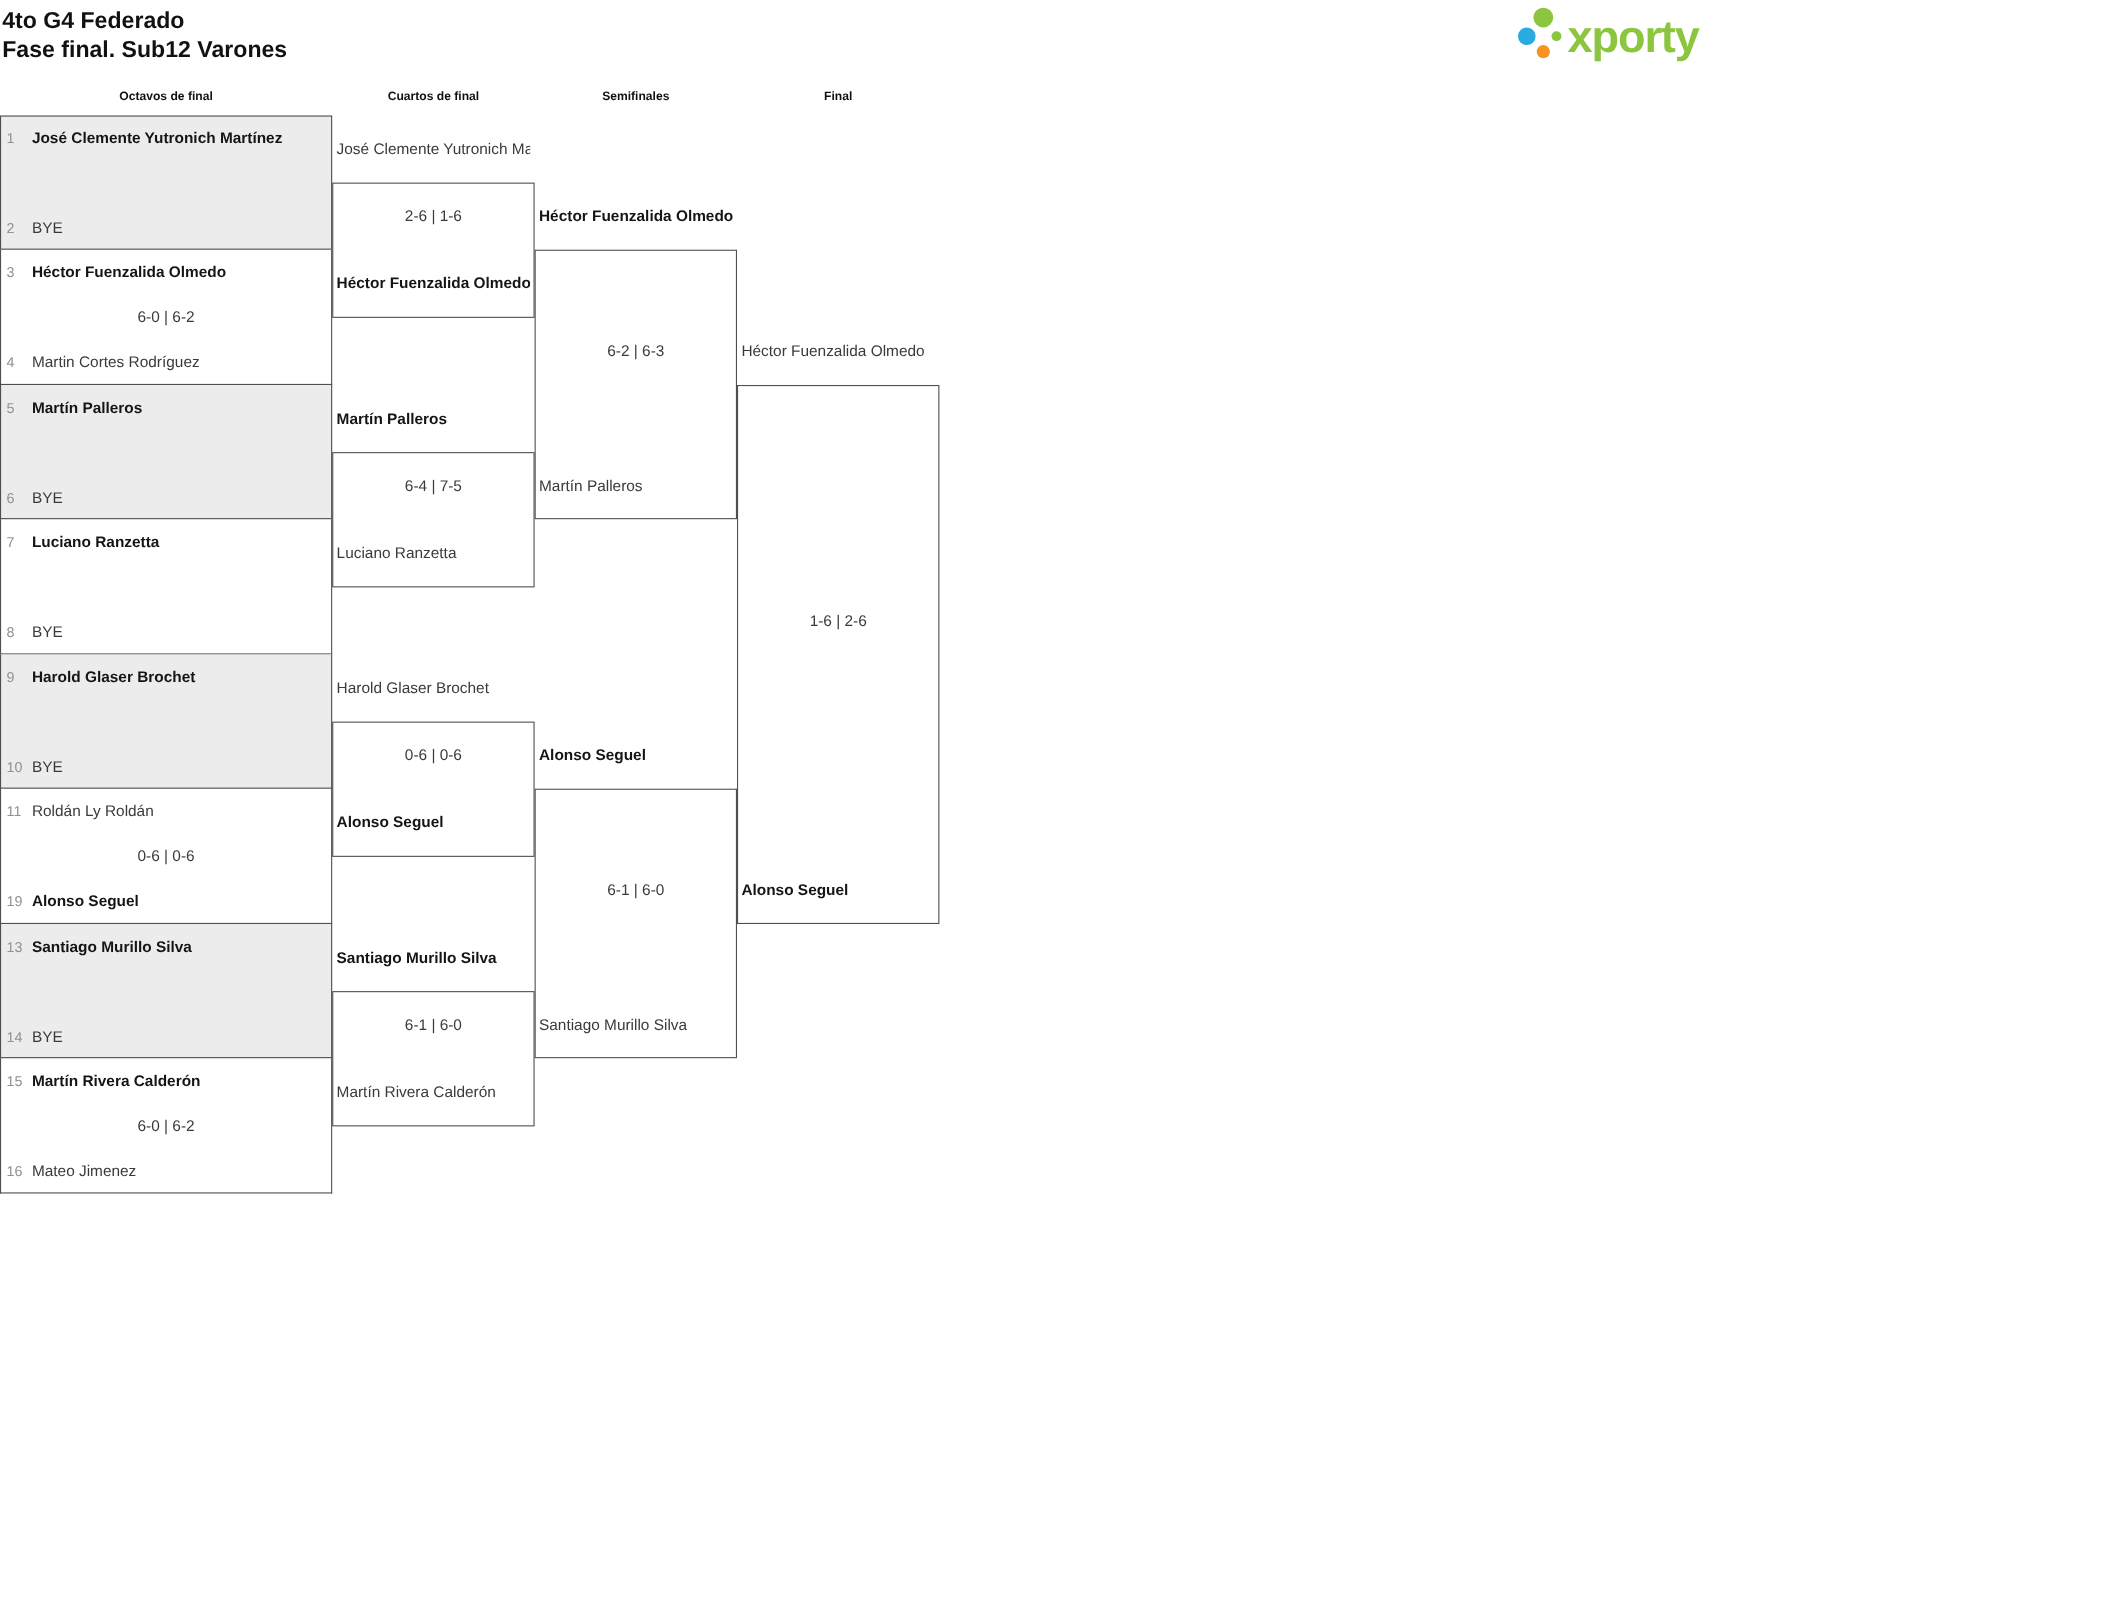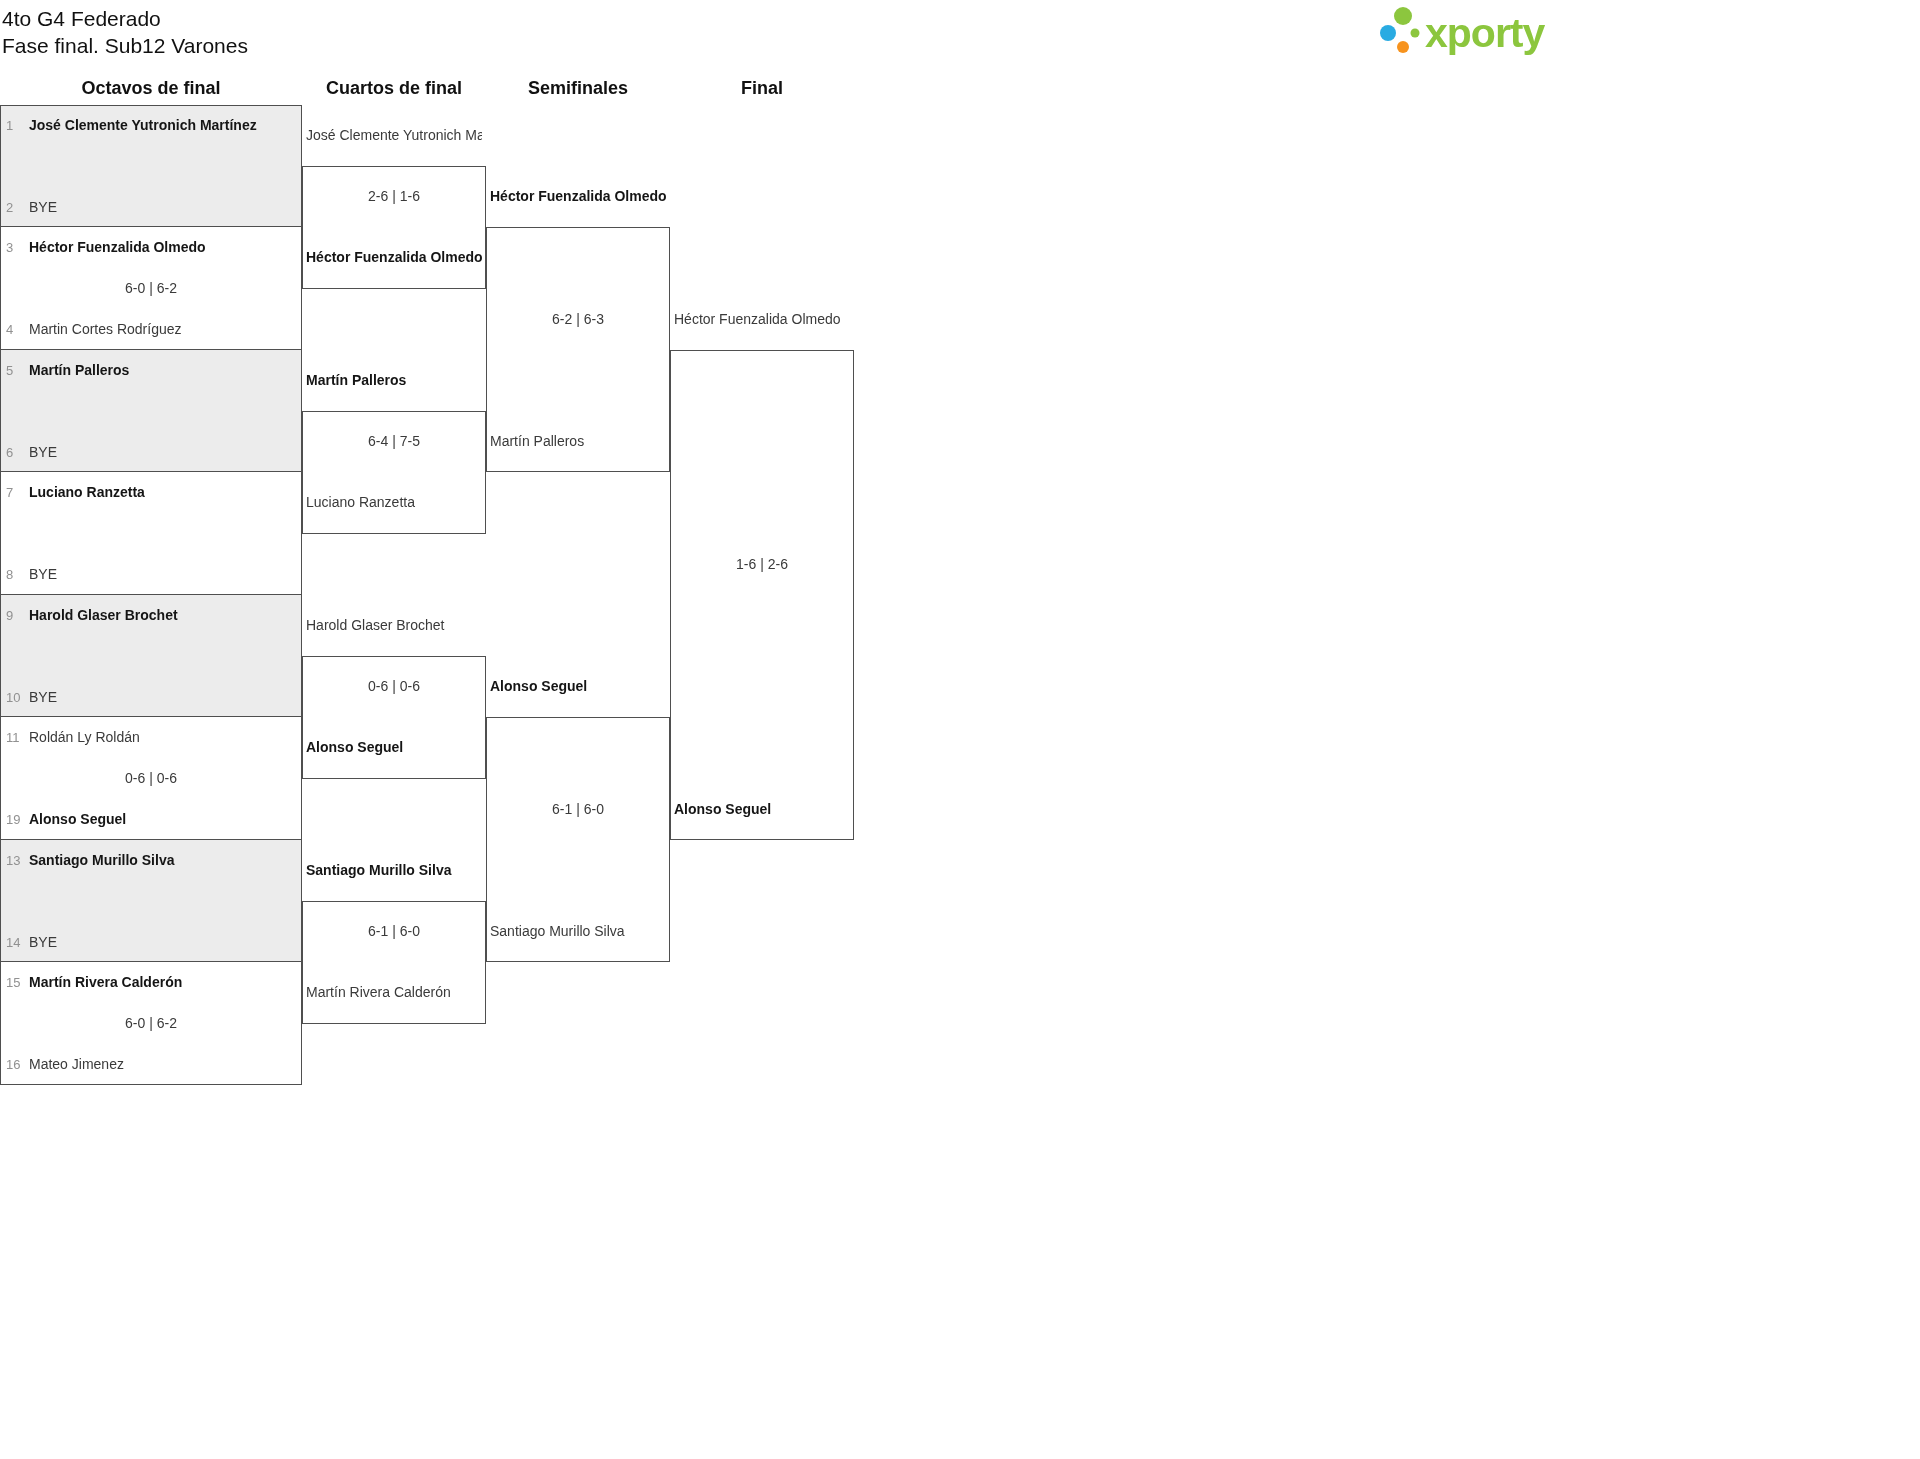--- a/index.html
+++ b/index.html
@@ -2,25 +2,25 @@
 <html><head>
 <meta charset="utf-8">
 <style>
   html,body { margin:0; padding:0; background:#fff; }
   body {
     width:1920px; height:1459px; position:relative;
     font-family:"Liberation Sans", sans-serif; color:#222;
   }
   #page { position:absolute; inset:0; }
 
-  .titleblock { position:absolute; left:2px; top:5px; font-size:21px; font-weight:400; color:#111; line-height:27px; }
+  .titleblock { position:absolute; left:2px; top:5px; font-size:21px; font-weight:700; color:#111; line-height:27px; }
 
   .round-header {
     position:absolute; top:77px; height:22px; line-height:22px;
-    text-align:center; font-weight:700; font-size:18px; color:#111;
+    text-align:center; font-weight:700; font-size:11px; color:#111;
   }
 
   .box { position:absolute; border:1px solid #4f4f4f; box-sizing:border-box; background:transparent; }
   .box.gray { background:#ececec; }
   .box.nt { border-top:none; }
 
   .entry {
     position:absolute; height:20px; line-height:20px;
     font-size:14px; color:#3a3a3a; white-space:nowrap; overflow:hidden;
   }

